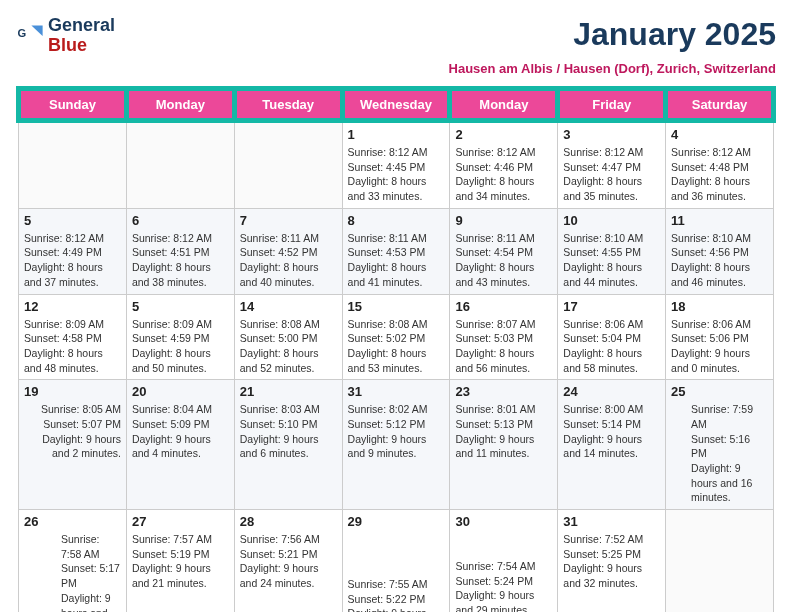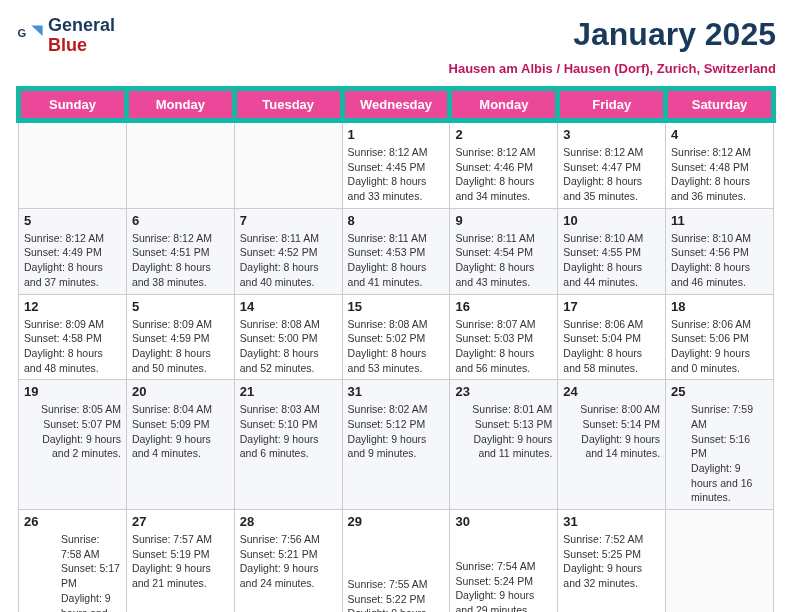--- a/index.html
+++ b/index.html
@@ -255,27 +255,27 @@
 Daylight: 9 hours and 6 minutes.</div>
         </td>
         <td>
           <div class="day-num">31</div>
           <div class="day-info" style="white-space: pre-line;">Sunrise: 8:02 AM
 Sunset: 5:12 PM
 Daylight: 9 hours and 9 minutes.</div>
         </td>
         <td>
           <div class="day-num">23</div>
-          <div class="day-info" style="white-space: pre-line; text-align: right;">Sunrise: 8:01 AM
+          <div class="day-info" style="white-space: pre-line;">Sunrise: 8:01 AM
 Sunset: 5:13 PM
 Daylight: 9 hours and 11 minutes.</div>
         </td>
         <td>
           <div class="day-num">24</div>
-          <div class="day-info" style="white-space: pre-line; text-align: right;">Sunrise: 8:00 AM
+          <div class="day-info" style="white-space: pre-line;">Sunrise: 8:00 AM
 Sunset: 5:14 PM
 Daylight: 9 hours and 14 minutes.</div>
         </td>
         <td>
           <div class="day-num">25</div>
           <div class="day-info" style="white-space: pre-line; margin-left: 20px;">Sunrise: 7:59 AM
 Sunset: 5:16 PM
 Daylight: 9 hours and 16 minutes.</div>
         </td>
       </tr>

